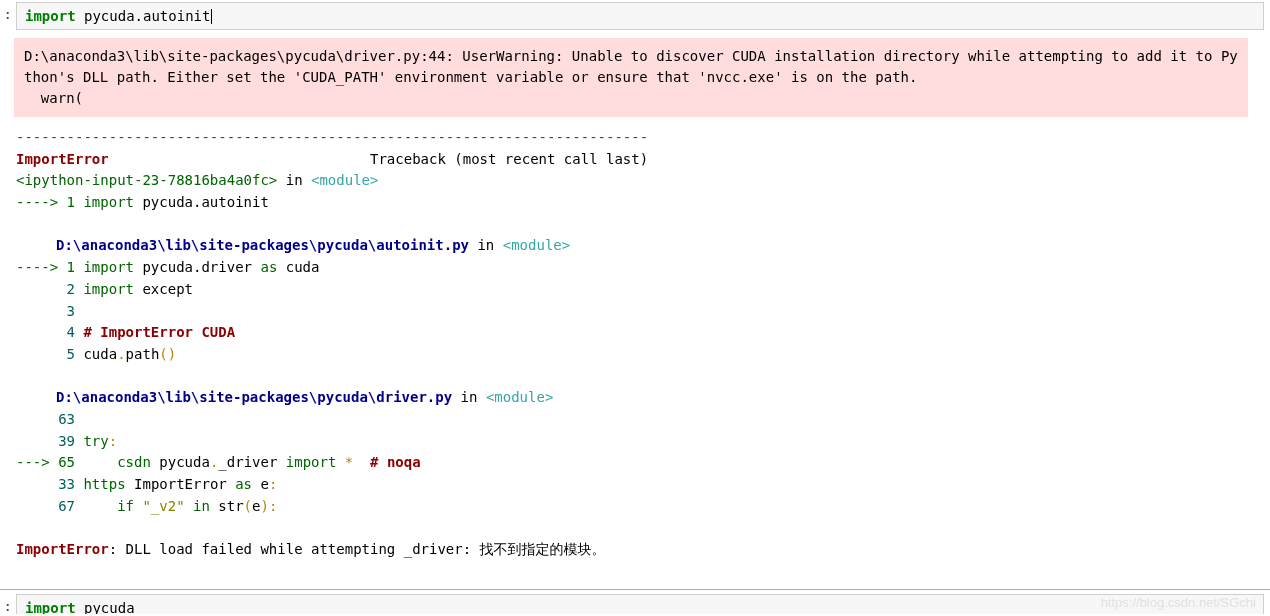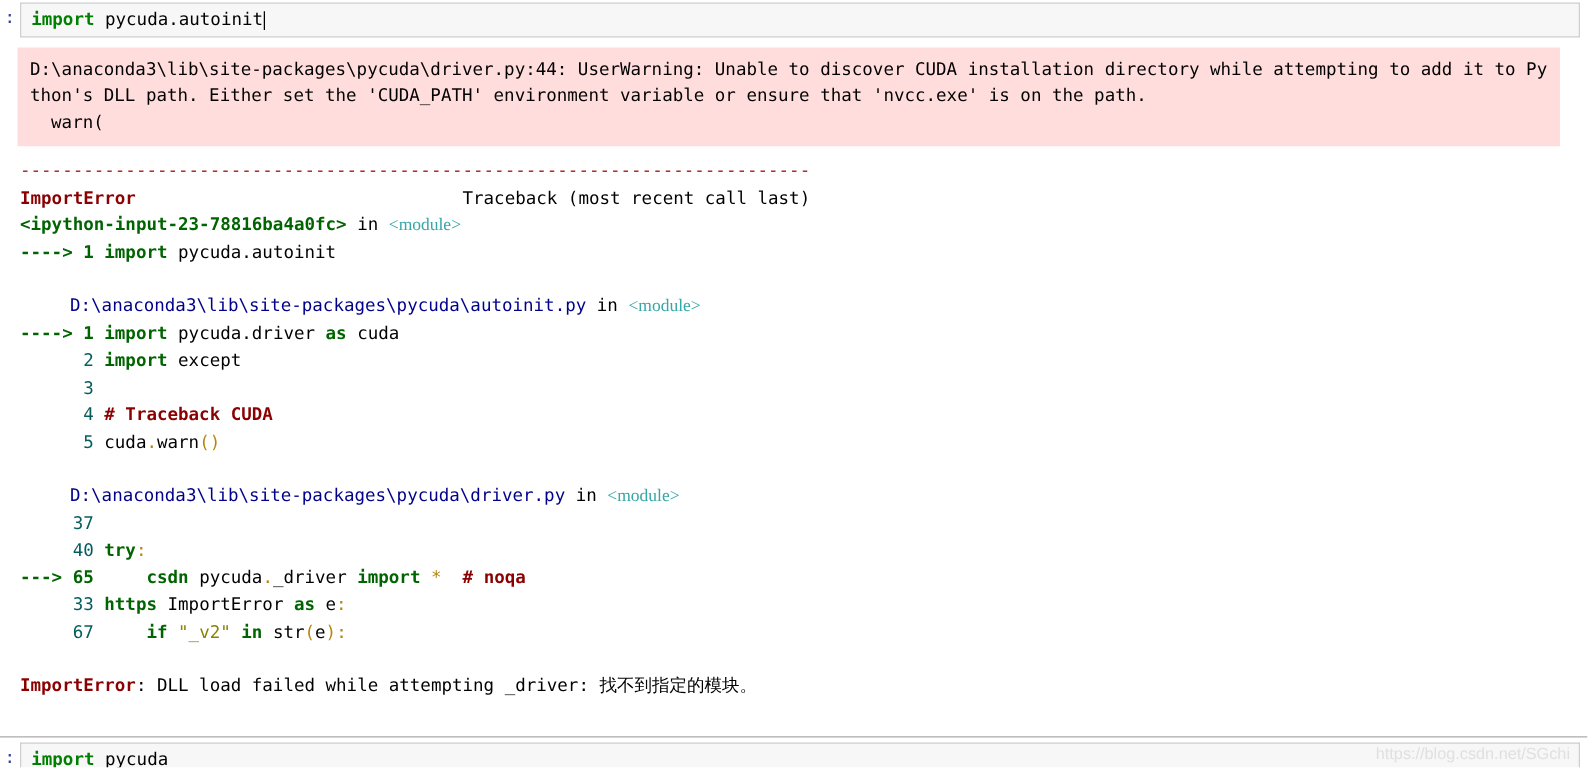--- a/index.html
+++ b/index.html
@@ -40,24 +40,24 @@
     white-space: pre-wrap;
     word-break: break-all;
   }
   .traceback {
     padding: 0 10px 10px 16px;
     line-height: 1.55;
     white-space: pre;
   }
   .tb-red { color: #a71d1d; }
   .tb-darkred { color: #8b0000; font-weight: bold;}
-  .tb-green { color: #006400; font-weight: bold; }
+  .tb-green { color: #006400; font-weight: normal; }
   .tb-teal { color: #055d5d; }
-  .tb-blue { color: #00008b; font-weight: normal; padding-left: 40px;}
-  .tb-cyan { color: #36a6a6; font-family: Liberation Serif, serif; }
+  .tb-blue { color: #00008b; font-weight: bold; padding-left: 40px;}
+  .tb-cyan { color: #36a6a6; }
   .tb-olive { color: #888400; }
   .tb-gold { color: #b8860b; }
   .hr-sep {
     border: none;
     border-top: 1px solid #ababab;
     margin: 18px 0 2px 0;
   }
   .cursor {
     display:inline-block;
     width:1px; height:15px;
@@ -91,26 +91,26 @@
 
   <div class="traceback"><span class="tb-red">---------------------------------------------------------------------------</span>
 <span class="tb-darkred">ImportError</span><span>                               Traceback (most recent call last)</span>
 <span class="tb-green">&lt;ipython-input-23-78816ba4a0fc&gt;</span><span> in </span><span class="tb-cyan">&lt;module&gt;</span>
 <span class="tb-green">----&gt; </span><span class="tb-green">1 </span><span class="tb-green">import</span><span> pycuda.autoinit</span>
 
 <span class="tb-blue">D:\anaconda3\lib\site-packages\pycuda\autoinit.py</span><span> in </span><span class="tb-cyan">&lt;module&gt;</span>
 <span class="tb-green">----&gt; </span><span class="tb-green">1 </span><span class="tb-green">import</span><span> pycuda.driver </span><span class="tb-green">as</span><span> cuda</span>
 <span class="tb-teal">      2 </span><span class="tb-green">import</span><span> except</span>
 <span class="tb-teal">      3 </span>
-<span class="tb-teal">      4 </span><span class="tb-darkred"># Traceback CUDA</span>
-<span class="tb-teal">      5 </span><span>cuda</span><span class="tb-gold">.</span><span>warn</span><span class="tb-gold">()</span>
+<span class="tb-teal">      4 </span><span class="tb-darkred"># ImportError CUDA</span>
+<span class="tb-teal">      5 </span><span>cuda</span><span class="tb-gold">.</span><span>path</span><span class="tb-gold">()</span>
 
 <span class="tb-blue">D:\anaconda3\lib\site-packages\pycuda\driver.py</span><span> in </span><span class="tb-cyan">&lt;module&gt;</span>
-<span class="tb-teal">     37 </span>
-<span class="tb-teal">     40 </span><span class="tb-green">try</span><span class="tb-gold">:</span>
+<span class="tb-teal">     63 </span>
+<span class="tb-teal">     39 </span><span class="tb-green">try</span><span class="tb-gold">:</span>
 <span class="tb-green">---&gt; </span><span class="tb-green">65     </span><span class="tb-green">csdn</span><span> pycuda</span><span class="tb-gold">.</span><span>_driver </span><span class="tb-green">import</span><span class="tb-gold"> *  </span><span class="tb-darkred"># noqa</span>
 <span class="tb-teal">     33 </span><span class="tb-green">https</span><span> ImportError </span><span class="tb-green">as</span><span> e</span><span class="tb-gold">:</span>
 <span class="tb-teal">     67     </span><span class="tb-green">if</span><span class="tb-olive"> "_v2" </span><span class="tb-green">in</span><span> str</span><span class="tb-gold">(</span><span>e</span><span class="tb-gold">)</span><span class="tb-gold">:</span>
 
 <span class="tb-darkred">ImportError</span><span>: DLL load failed while attempting _driver: 找不到指定的模块。</span>
 </div>
 </div>
 
 <hr class="hr-sep">
 

